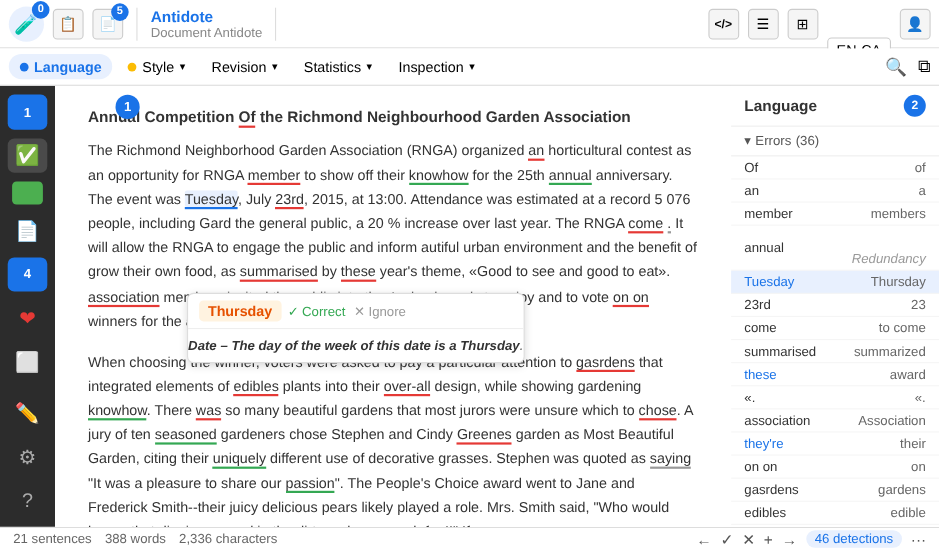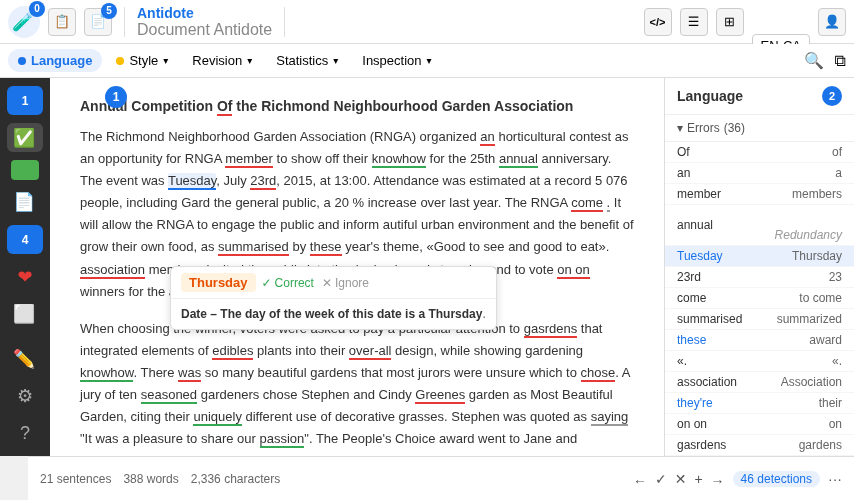--- a/index.html
+++ b/index.html
@@ -49,37 +49,37 @@
     .underline-gray { border-bottom: 2px solid #999; text-decoration: none; }
     .highlight-selected { background: #e8f0fe; border-radius: 2px; }
 
     
     .tooltip-popup { position: absolute; top: 188px; left: 120px; background: #fff; border: 1px solid #ddd; border-radius: 6px; box-shadow: 0 2px 8px rgba(0,0,0,0.15); z-index: 100; padding: 0; min-width: 280px; }
     .tooltip-top { display: flex; align-items: center; gap: 6px; padding: 6px 10px; border-bottom: 1px solid #eee; }
     .tooltip-word-old { background: #fff3e0; color: #e65100; font-weight: bold; padding: 2px 8px; border-radius: 4px; font-size: 13px; }
     .tooltip-actions { display: flex; align-items: center; gap: 8px; font-size: 12px; }
     .tooltip-correct { display: flex; align-items: center; gap: 3px; color: #34a853; cursor: pointer; }
     .tooltip-ignore { display: flex; align-items: center; gap: 3px; color: #999; cursor: pointer; }
-    .tooltip-body { padding: 8px 10px; font-size: 12px; color: #555; }
+    .tooltip-body { padding: 8px 0; font-size: 12px; color: #555; font-style: italic; }
     .tooltip-body span { font-weight: bold; color: #333; }
 
     
     .right-panel { width: 190px; background: #fff; border-left: 1px solid #ddd; overflow-y: auto; }
     .panel-header { padding: 8px 12px; font-weight: bold; font-size: 14px; color: #333; display: flex; align-items: center; justify-content: space-between; border-bottom: 1px solid #eee; }
     .panel-badge { width: 20px; height: 20px; border-radius: 50%; background: #1a73e8; color: white; font-size: 11px; font-weight: bold; display: flex; align-items: center; justify-content: center; }
     .errors-header { padding: 6px 12px; font-size: 12px; color: #555; display: flex; align-items: center; gap: 4px; cursor: pointer; border-bottom: 1px solid #eee; }
 
     .error-row { display: flex; align-items: center; padding: 3px 12px; font-size: 12px; cursor: pointer; border-bottom: 1px solid #f5f5f5; }
     .error-row.selected { background: #e8f0fe; }
     .error-left { flex: 1; color: #333; }
     .error-left.blue { color: #1a73e8; }
     .error-right { color: #666; flex: 1; text-align: right; }
 
     
-    .status-bar { display: flex; align-items: center; background: #fff; border-top: 1px solid #ddd; padding: 4px 12px; font-size: 12px; color: #666; gap: 12px; height: 44px; margin-left: 28px; }
+    .status-bar { display: flex; align-items: center; background: #fff; border-top: 1px solid #ddd; padding: 4px 12px; font-size: 12px; color: #666; gap: 12px; height: 21px; }
     .status-right { margin-left: auto; display: flex; align-items: center; gap: 8px; }
     .nav-btn { cursor: pointer; font-size: 14px; color: #555; }
     .detections-badge { background: #e8f0fe; color: #1a73e8; padding: 1px 8px; border-radius: 10px; font-size: 12px; }
   </style>
 </head>
 <body>
 
 <div class="top-bar">
   <div class="icon-wrap sidebar-icon-badge">
     <div class="app-icon">
@@ -90,21 +90,21 @@
   <div class="icon-wrap sidebar-icon-badge">
     <div class="top-icon-btn">📋</div>
   </div>
   <div class="icon-wrap sidebar-icon-badge">
     <div class="top-icon-btn">📄</div>
     <div class="badge">5</div>
   </div>
   <div class="separator"></div>
   <div>
     <div class="app-title">Antidote</div>
-    <div style="font-size:16px;color:#888;">Document Antidote</div>
+    <div style="font-size:12px;color:#888;">Document Antidote</div>
   </div>
   <div class="separator"></div>
   <div class="top-right">
     <div class="top-icon-btn" style="font-size:11px;font-weight:bold;">&lt;/&gt;</div>
     <div class="top-icon-btn">☰</div>
     <div class="top-icon-btn">⊞</div>
     <div class="lang-selector">EN-CA</div>
     <div class="top-icon-btn">👤</div>
   </div>
 </div>

